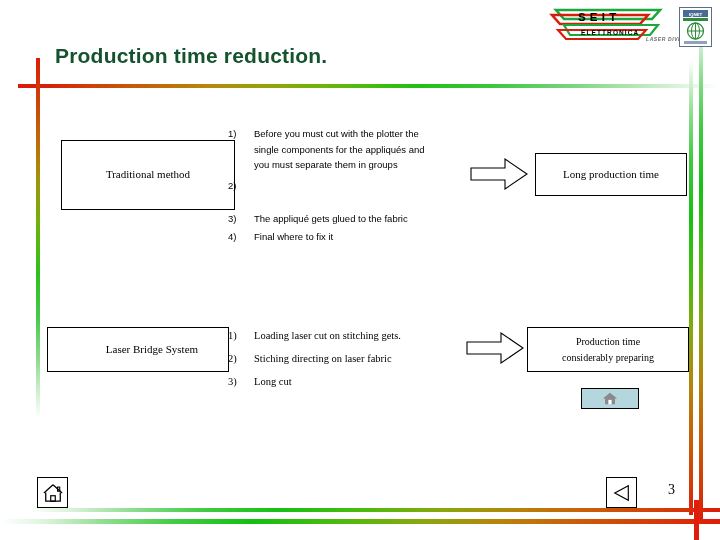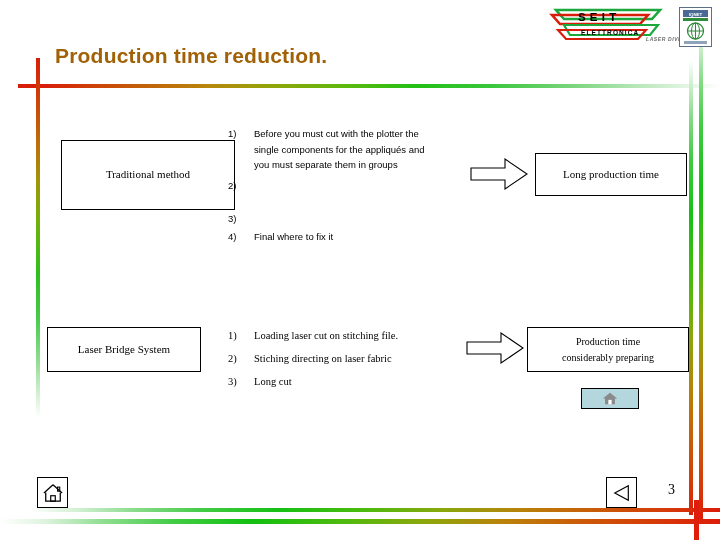--- a/index.html
+++ b/index.html
@@ -44,21 +44,21 @@
     left:0px;top:519px;width:720px;height:5px;
     background:linear-gradient(to right,#ffffff 0%,#dff4df 6%,#93de94 14%,#43cc46 24%,#12c010 35%,#4cbb0e 47%,#8ca70b 59%,#ba820a 70%,#cc5908 81%,#d63a08 91%,#de1b0a 100%);
   }
   .bot-v-stub{
     left:694px;top:500px;width:5px;height:40px;background:#e01c0a;
   }
 
   
   .title{
     position:absolute;left:55px;top:44px;
-    font-size:21px;font-weight:bold;color:#a16207;
+    font-size:21px;font-weight:bold;color:#14532d;
     letter-spacing:0.2px;white-space:nowrap;
   }
 
   
   .logo-wrap{position:absolute;left:548px;top:4px;width:168px;height:46px;}
   .logo-seit{position:absolute;left:0;top:2px;width:118px;height:36px;}
   .logo-laserdiv{
     position:absolute;left:98px;top:32px;
     font-size:5px;font-weight:bold;font-style:italic;color:#6b6b6b;
     letter-spacing:0.6px;white-space:nowrap;
@@ -71,21 +71,21 @@
 
   
   .box{
     position:absolute;border:1px solid #000000;background:#ffffff;
     display:flex;flex-direction:column;align-items:center;justify-content:center;
     font-family:"Liberation Serif",serif;color:#000000;text-align:center;
   }
   .box .ln{display:block;line-height:1.55;white-space:nowrap;}
 
   .box-trad{left:47px;top:140px;width:172px;height:68px;font-size:11px;margin-left:14px;}
-  .box-lbs{left:47px;top:327px;width:152px;height:43px;font-size:11px;}
+  .box-lbs{left:47px;top:327px;width:152px;height:43px;font-size:11px;padding-left:28px;}
   .box-long{left:535px;top:153px;width:150px;height:41px;font-size:11px;}
   .box-red{left:527px;top:327px;width:160px;height:43px;font-size:10px;}
 
   
   .list{position:absolute;}
   .list .row{position:absolute;display:flex;}
   .num{width:26px;flex:none;}
   .txt{white-space:pre-line;}
 
   .list-a{left:228px;top:126px;width:246px;
@@ -164,20 +164,21 @@
       <span class="num">1)</span>
       <span class="txt">Before you must cut with the plotter the
 single components for the appliqués and
 you must separate them in groups</span>
     </div>
     <div class="row" style="top:52px;left:0;">
       <span class="num">2)</span>
     </div>
     <div class="row" style="top:85px;left:0;">
       <span class="num">3)</span>
+      <span class="txt">The appliqué gets glued to the fabric</span>
     </div>
     <div class="row" style="top:103px;left:0;">
       <span class="num">4)</span>
       <span class="txt">Final where to fix it</span>
     </div>
   </div>
 
   <svg class="arrow" style="left:470px;top:158px;width:58px;height:32px;" viewBox="0 0 58 32">
     <path d="M1 10 L35 10 L35 1 L57 16 L35 31 L35 22 L1 22 Z" fill="#ffffff" stroke="#000000" stroke-width="1.1" stroke-linejoin="miter"></path>
   </svg>
@@ -186,21 +187,21 @@
     <span class="ln">Long production time</span>
   </div>
 
   <div class="box box-lbs">
     <span class="ln">Laser Bridge System</span>
   </div>
 
   <div class="list list-b">
     <div class="row" style="top:0px;left:0;">
       <span class="num">1)</span>
-      <span class="txt">Loading laser cut on stitching file.</span>
+      <span class="txt">Loading laser cut on stitching gets.</span>
     </div>
     <div class="row" style="top:23px;left:0;">
       <span class="num">2)</span>
       <span class="txt">Stiching directing on laser fabric</span>
     </div>
     <div class="row" style="top:46px;left:0;">
       <span class="num">3)</span>
       <span class="txt">Long cut</span>
     </div>
   </div>

